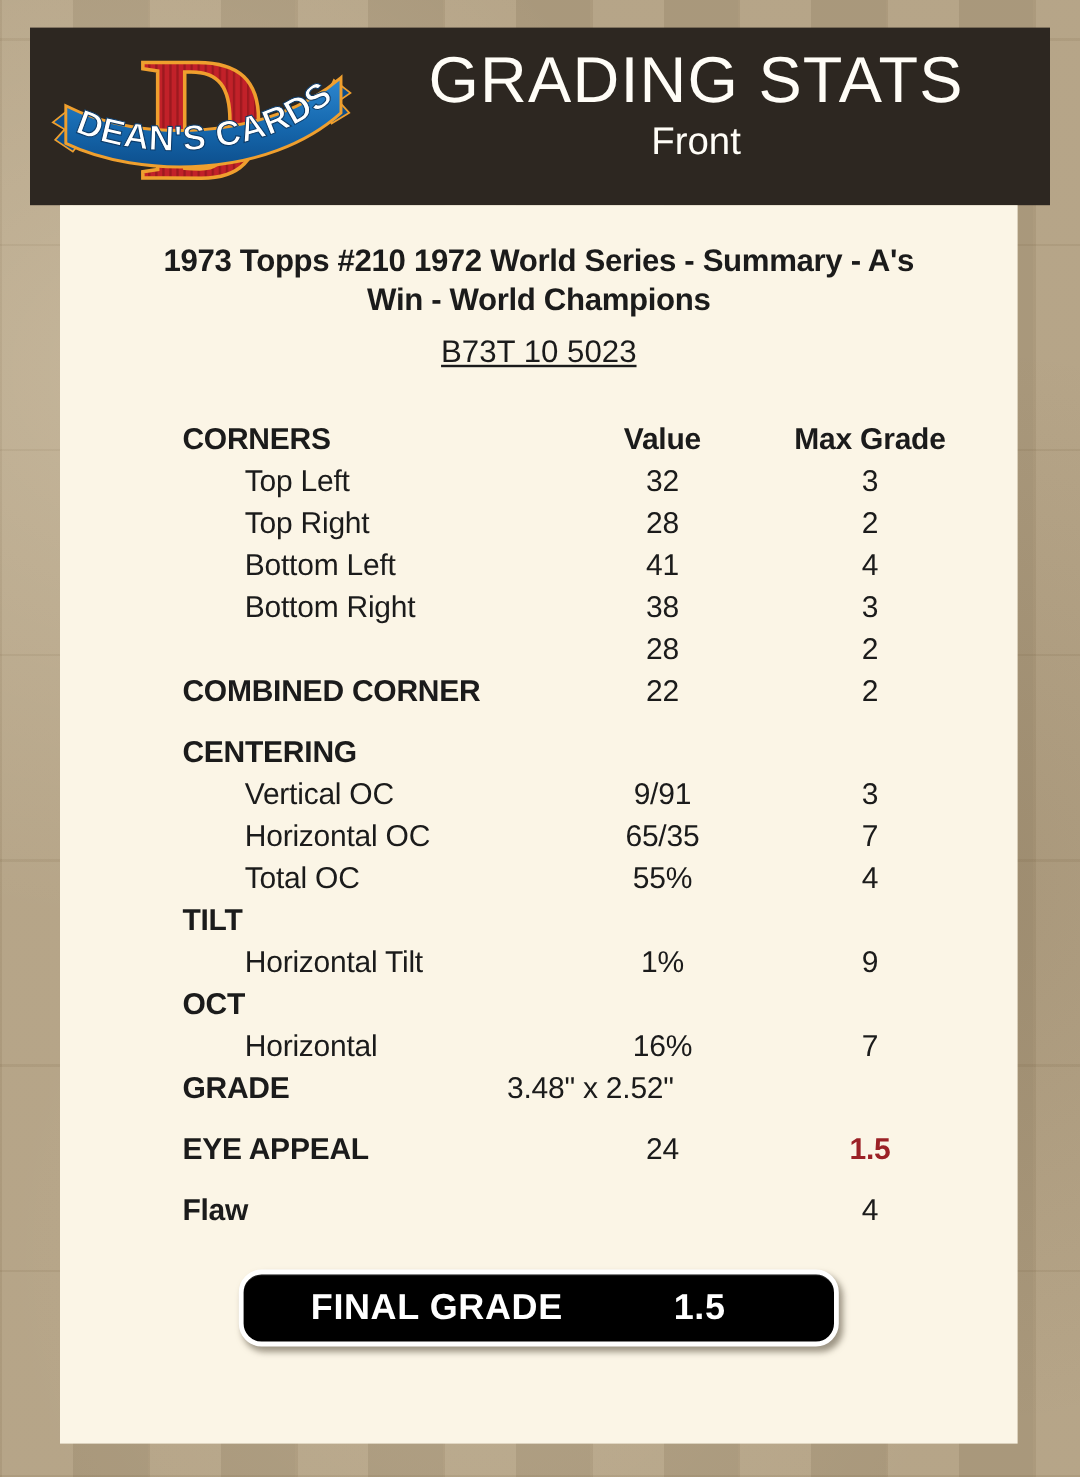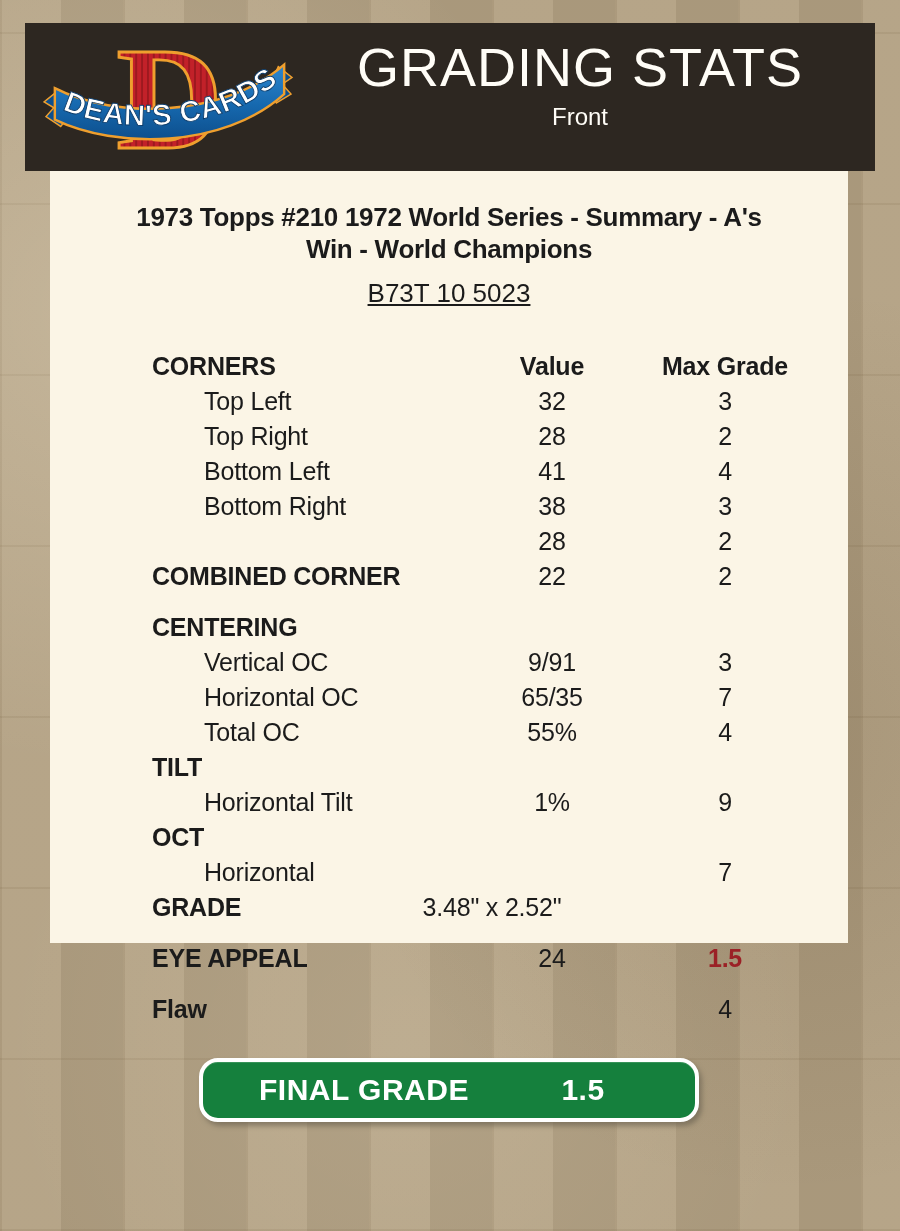--- a/index.html
+++ b/index.html
@@ -20,23 +20,23 @@
   .header {
     position:absolute; left:25px; top:23px; width:850px; height:148px;
     background:#2d2721;
   }
   .logo { position:absolute; left:22px; top:6px; width:245px; height:136px; }
   .logo svg { overflow:visible; }
   .h-titles {
     position:absolute; left:290px; top:18px; width:530px; text-align:center; color:#fffdf7;
   }
   .h-title { font-size:54px; letter-spacing:1px; line-height:52px; }
-  .h-sub   { font-size:24px; line-height:44px; margin-top:2px; }
+  .h-sub   { font-size:32px; line-height:44px; margin-top:2px; }
   .panel {
-    position:absolute; left:50px; top:171px; width:798px; height:772px;
+    position:absolute; left:50px; top:171px; width:798px; height:1032px;
     background:#fbf5e6; color:#1b1b1b;
   }
   .card-title {
     padding-top:30px; text-align:center;
     font-size:26px; font-weight:bold; line-height:32px;
     letter-spacing:-0.3px;
   }
   .card-code { margin-top:13px; text-align:center; font-size:26px; line-height:30px;text-decoration:underline; }
   .gtable { margin-top:41px; }
   .trow { position:relative; height:35px; }
@@ -48,21 +48,21 @@
   .c.b { font-weight:bold; }
   .c.label { left:102px;text-align:right; }
   .c.label.ind { left:154px; }
   .c.value { left:402px; width:200px; justify-content:center; }
   .c.value.wide { left:292px; width:300px; }
   .c.max { left:585px; width:180px; justify-content:center; }
   .c.red { color:#9b2126; font-weight:bold; }
   .final-btn {
     position:relative;
     margin:31px auto 0 auto; width:500px; height:64px;
-    background:#15803d;
+    background:#000000;
     border:4px solid #ffffff;
     border-radius:19px;
     box-shadow:3px 4px 5px rgba(108,98,82,0.65), inset 0 1px 0 rgba(255,255,255,0.15);
     display:flex; align-items:center;
     color:#ffffff; font-size:30px; font-weight:bold; letter-spacing:0.5px;
   }
   .final-label { padding-left:56px; }
   .final-value { position:absolute; left:348px; width:64px; text-align:center; }
 </style>
 </head>
@@ -164,20 +164,21 @@
       <div class="trow">
         <div class="c label ind">Horizontal Tilt</div>
         <div class="c value">1%</div>
         <div class="c max">9</div>
       </div>
       <div class="trow">
         <div class="c label b">OCT</div>
       </div>
       <div class="trow">
         <div class="c label ind">Horizontal</div>
+        <div class="c value">16%</div>
         <div class="c max">7</div>
       </div>
       <div class="trow">
         <div class="c label b">GRADE</div>
         <div class="c value wide">3.48" x 2.52"</div>
       </div>
       <div class="trow gap">
         <div class="c label b">EYE APPEAL</div>
         <div class="c value">24</div>
         <div class="c max red">1.5</div>

